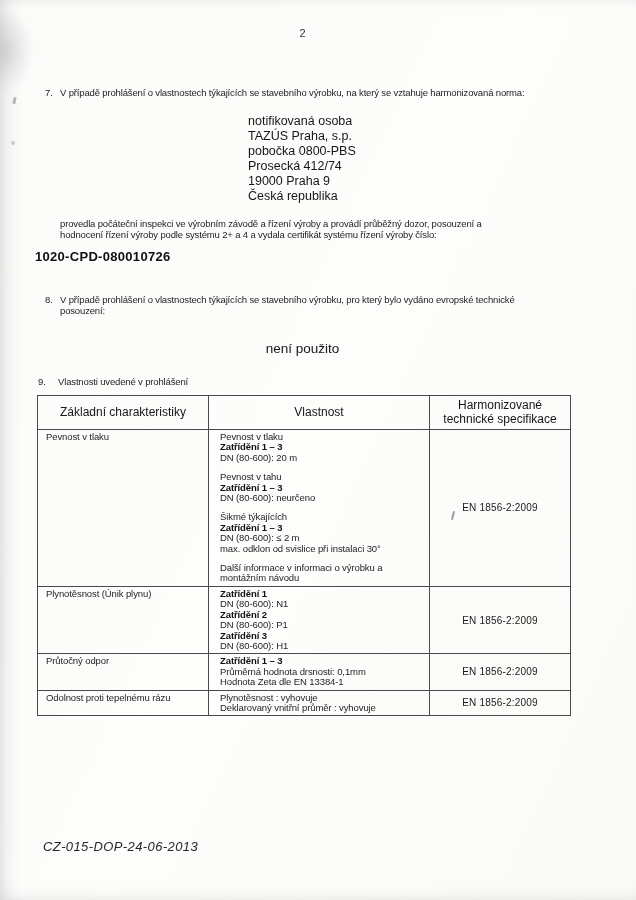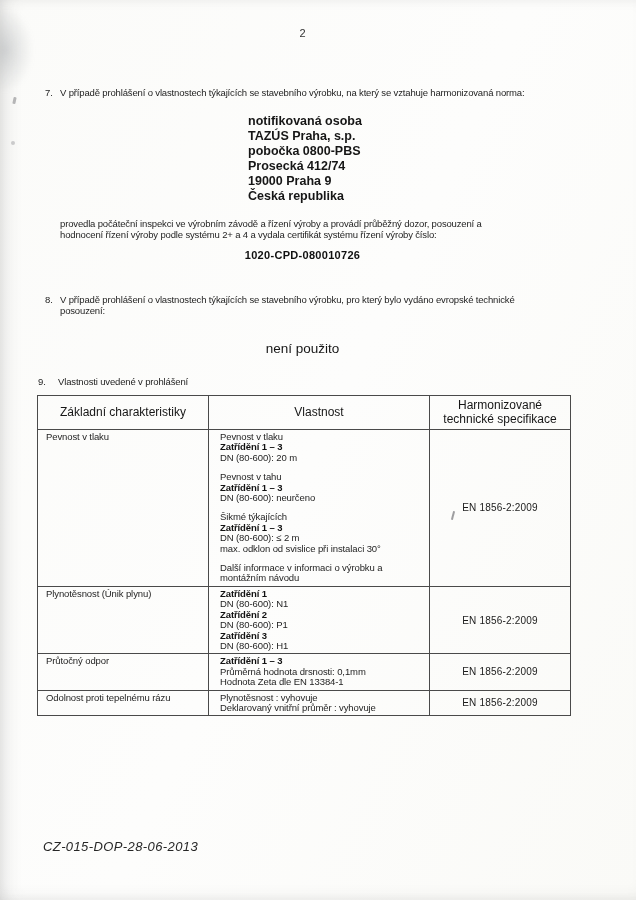--- a/index.html
+++ b/index.html
@@ -20,23 +20,23 @@
   .page-num{position:absolute;top:27px;left:35px;width:535px;text-align:center;font-size:11px;color:#333;}
 
   .para{position:absolute;font-size:9.5px;line-height:11.2px;letter-spacing:-0.15px;display:flex;color:#1d1d1d;}
   .para .num{flex:0 0 15px;}
   .p7{left:45px;top:87px;width:520px;}
   .p8{left:45px;top:294px;}
   .p8 .txt{width:474px;}
   .p9{left:38px;top:376px;}
   .p9 .num{flex:0 0 20px;}
 
-  .address{position:absolute;left:248px;top:114px;font-size:12.5px;line-height:15px;color:#161616;font-weight:bold;}
+  .address{position:absolute;left:248px;top:114px;font-size:12.5px;line-height:15px;color:#161616;}
   .inspection{position:absolute;left:60px;top:218px;width:452px;font-size:9.5px;line-height:11.2px;letter-spacing:-0.15px;color:#1d1d1d;}
-  .cert{position:absolute;left:35px;top:249px;width:535px;text-align:center;font-weight:bold;font-size:11px;letter-spacing:.3px;color:#101010;}
+  .cert{position:absolute;left:35px;top:249px;width:535px;font-weight:bold;font-size:13px;letter-spacing:.3px;color:#101010;}
   .not-used{position:absolute;left:35px;top:325px;width:535px;text-align:center;font-size:13.5px;color:#161616;margin-top:16px;}
 
   table.props{position:absolute;left:37px;top:395px;width:533px;border-collapse:collapse;table-layout:fixed;}
   table.props th, table.props td{border:1px solid #4a4a4a;}
   table.props th{font-weight:400;font-size:12px;line-height:13.5px;text-align:center;color:#161616;padding:3px 2px;height:23px;vertical-align:middle;}
   td.cell-char{vertical-align:top;padding:2px 4px 2px 8px;font-size:9.5px;line-height:10.4px;letter-spacing:-0.1px;}
   td.cell-props{vertical-align:top;padding:2px 4px 2px 11px;font-size:9.5px;line-height:10.4px;letter-spacing:-0.1px;}
   td.cell-props .b{font-weight:bold;color:#111;}
   td.cell-props .gap{height:9px;}
   td.cell-spec{vertical-align:middle;text-align:center;font-size:10px;letter-spacing:.2px;color:#1a1a1a;}
@@ -144,15 +144,15 @@
           <td class="cell-char">Odolnost proti tepelnému rázu</td>
           <td class="cell-props">
             <div>Plynotěsnost : vyhovuje</div>
             <div>Deklarovaný vnitřní průměr : vyhovuje</div>
           </td>
           <td class="cell-spec">EN 1856-2:2009</td>
         </tr>
       </tbody>
   </table>
 
-  <div class="footer-code">CZ-015-DOP-28-06-2013</div>
+  <div class="footer-code">CZ-015-DOP-24-06-2013</div>
 
 </div>
 
 </body></html>

